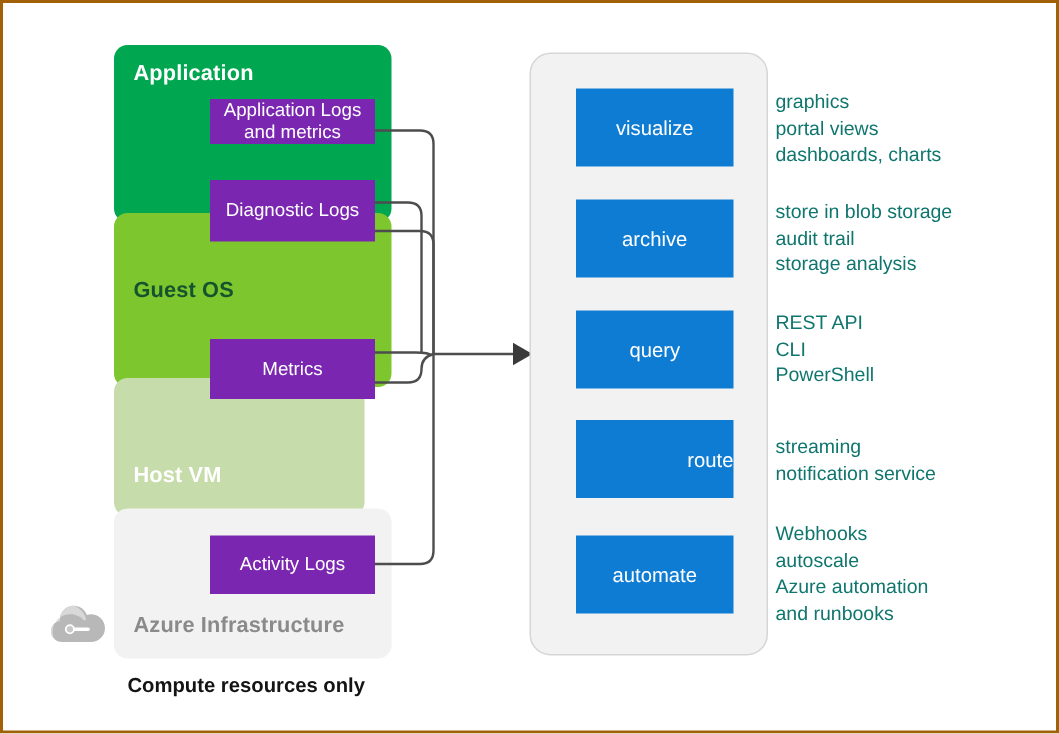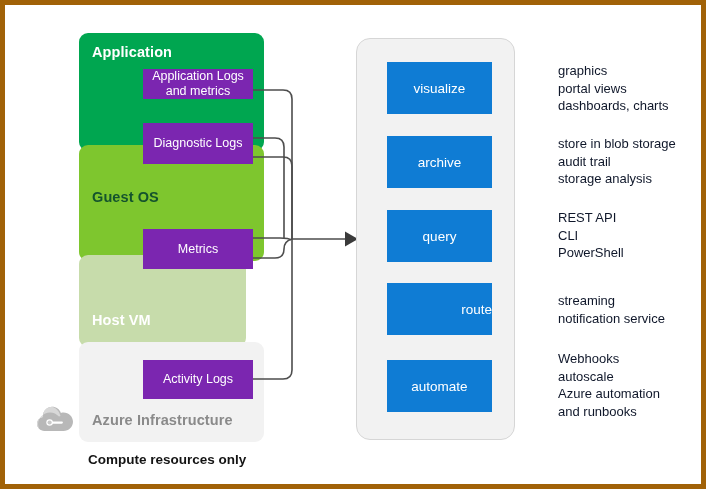--- a/index.html
+++ b/index.html
@@ -6,21 +6,21 @@
   html,body{margin:0;padding:0;background:#ffffff;}
   body{
     font-family:"Liberation Sans", sans-serif;
     -webkit-font-smoothing:antialiased;
   }
   #canvas{
     position:relative;
     width:706px;
     height:489px;
     background:#ffffff;
-    border:5px solid #a16207;
+    border:2px solid #a16207;
     box-sizing:border-box;
     overflow:hidden;
   }
 
   
   .layer{
     position:absolute;
     border-radius:9px;
     box-sizing:border-box;
   }
@@ -119,22 +119,22 @@
   }
   #action-visualize{ top:57px; }
   #action-archive  { top:131px; }
   #action-query    { top:205px; }
   #action-route    { top:278px;justify-content:flex-end; }
   #action-automate { top:355px; }
 
   
   .desc{
     position:absolute;
-    left:553px;
-    color:#0f172a;
+    left:515px;
+    color:#0f766e;
     font-size:13px;
     line-height:17.5px;
     white-space:pre-line;
   }
   #desc-visualize{ top:57px; }
   #desc-archive  { top:130px; }
   #desc-query    { top:204px; }
   #desc-route    { top:287px; }
   #desc-automate { top:345px; }
 

